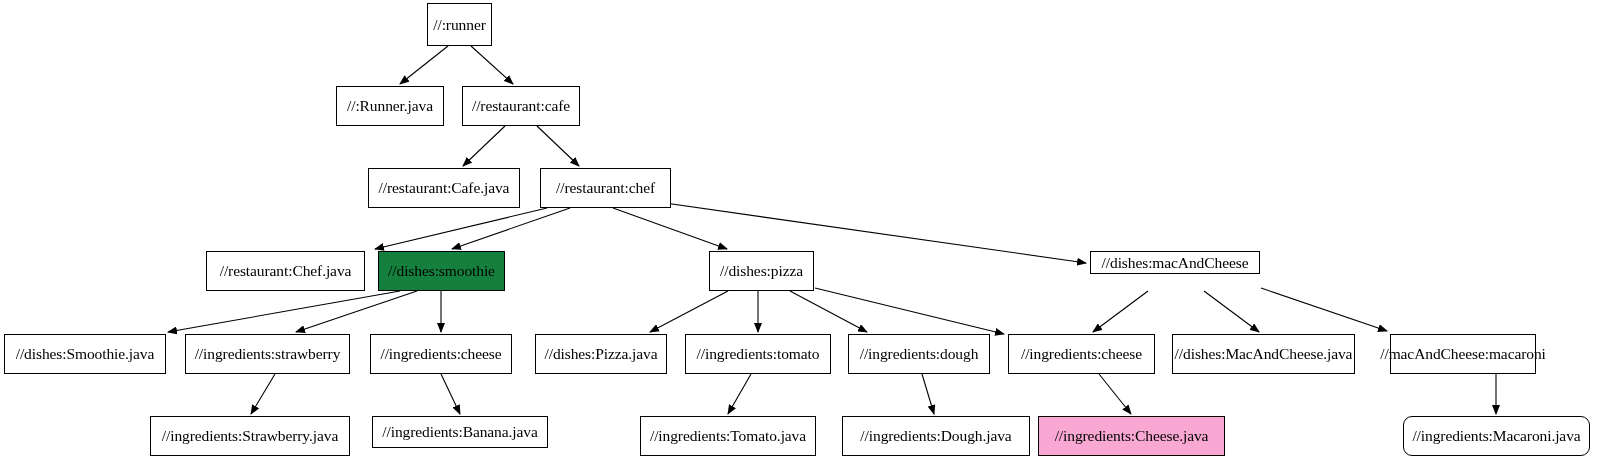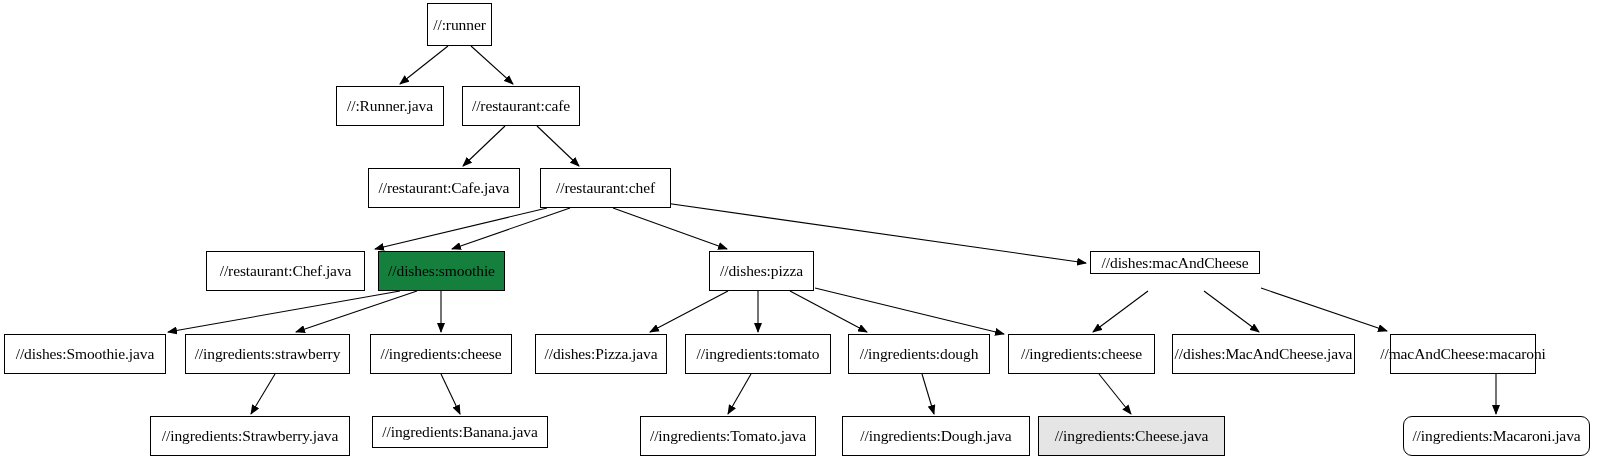--- a/index.html
+++ b/index.html
@@ -137,20 +137,20 @@
       </div>
       <div class="node" style="left: 372px; top: 416px; width: 176px; height: 32px; background: rgb(255, 255, 255); border-color: rgb(0, 0, 0);">
         <span class="node-label">//ingredients:Banana.java</span>
       </div>
       <div class="node" style="left: 640px; top: 416px; width: 176px; height: 40px; background: rgb(255, 255, 255); border-color: rgb(0, 0, 0);">
         <span class="node-label">//ingredients:Tomato.java</span>
       </div>
       <div class="node" style="left: 842px; top: 416px; width: 188px; height: 40px; background: rgb(255, 255, 255); border-color: rgb(0, 0, 0);">
         <span class="node-label">//ingredients:Dough.java</span>
       </div>
-      <div class="node" style="left: 1038px; top: 416px; width: 187px; height: 40px; background: #e5e5e5; border-color: rgb(0, 0, 0);">
+      <div class="node" style="left: 1038px; top: 416px; width: 187px; height: 40px; background: #f9a8d4; border-color: rgb(0, 0, 0);">
         <span class="node-label">//ingredients:Cheese.java</span>
       </div>
       <div class="node" style="left: 1403px; top: 416px; width: 187px; height: 40px; background: rgb(255, 255, 255); border-color: rgb(0, 0, 0); border-radius: 9px;">
         <span class="node-label">//ingredients:Macaroni.java</span>
       </div>
     </div>
 </div>
 
 </body></html>

